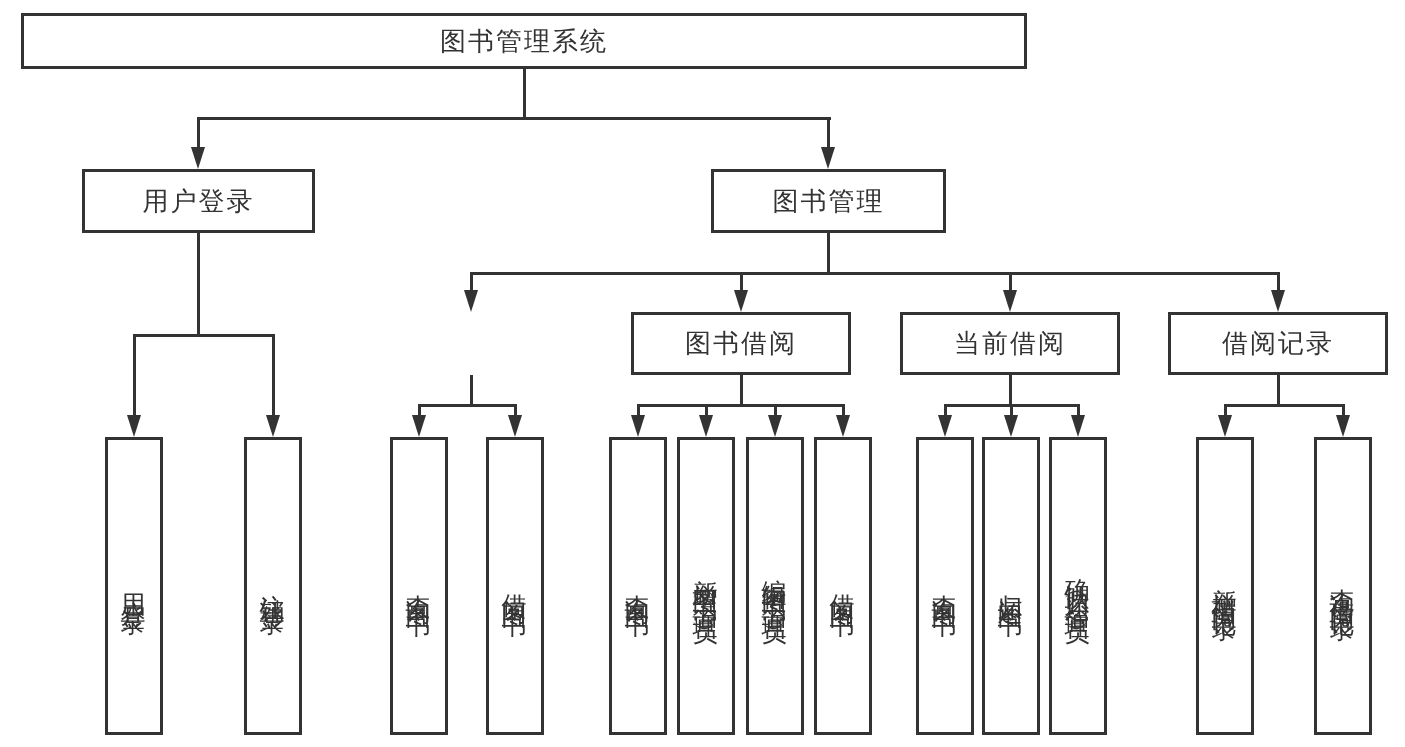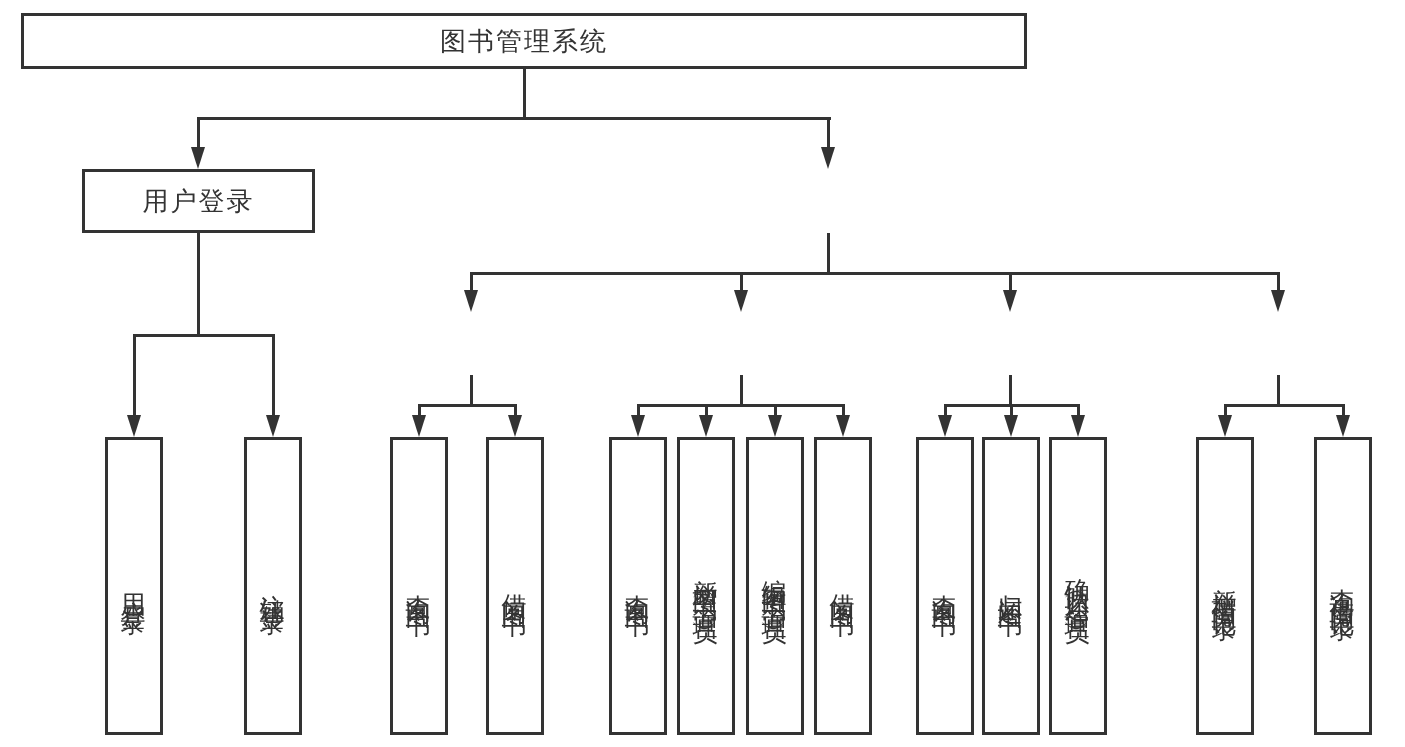--- a/index.html
+++ b/index.html
@@ -61,39 +61,43 @@
   <div class="box" style="left:21px;top:13px;width:1006px;height:56px">图书管理系统</div>
 
   <div class="vl" style="left:523px;top:69px;height:50px"></div>
   <div class="hl" style="left:197px;top:117px;width:634px"></div>
   <div class="vl" style="left:197px;top:117px;height:32px"></div>
   <div class="ah" style="left:191px;top:147px"></div>
   <div class="vl" style="left:827px;top:117px;height:32px"></div>
   <div class="ah" style="left:821px;top:147px"></div>
 
   <div class="box" style="left:82px;top:169px;width:233px;height:64px">用户登录</div>
+  <div class="box" style="left:711px;top:169px;width:235px;height:64px">图书管理</div>
 
   <div class="vl" style="left:197px;top:233px;height:103px"></div>
   <div class="hl" style="left:133px;top:334px;width:142px"></div>
   <div class="vl" style="left:133px;top:334px;height:84px"></div>
   <div class="ah" style="left:127px;top:415px"></div>
   <div class="vl" style="left:272px;top:334px;height:84px"></div>
   <div class="ah" style="left:266px;top:415px"></div>
 
   <div class="vl" style="left:827px;top:233px;height:41px"></div>
   <div class="hl" style="left:470px;top:272px;width:810px"></div>
   <div class="vl" style="left:470px;top:272px;height:20px"></div>
   <div class="ah" style="left:464px;top:290px"></div>
   <div class="vl" style="left:740px;top:272px;height:20px"></div>
   <div class="ah" style="left:734px;top:290px"></div>
   <div class="vl" style="left:1009px;top:272px;height:20px"></div>
   <div class="ah" style="left:1003px;top:290px"></div>
   <div class="vl" style="left:1277px;top:272px;height:20px"></div>
   <div class="ah" style="left:1271px;top:290px"></div>
 
+  <div class="box" style="left:631px;top:312px;width:220px;height:63px">图书借阅</div>
+  <div class="box" style="left:900px;top:312px;width:220px;height:63px">当前借阅</div>
+  <div class="box" style="left:1168px;top:312px;width:220px;height:63px">借阅记录</div>
 
   <div class="vl" style="left:470px;top:375px;height:31px"></div>
   <div class="hl" style="left:418px;top:404px;width:99px"></div>
   <div class="vl" style="left:418px;top:404px;height:14px"></div>
   <div class="ah" style="left:412px;top:415px"></div>
   <div class="vl" style="left:514px;top:404px;height:14px"></div>
   <div class="ah" style="left:508px;top:415px"></div>
 
   <div class="vl" style="left:740px;top:375px;height:31px"></div>
   <div class="hl" style="left:637px;top:404px;width:208px"></div>

